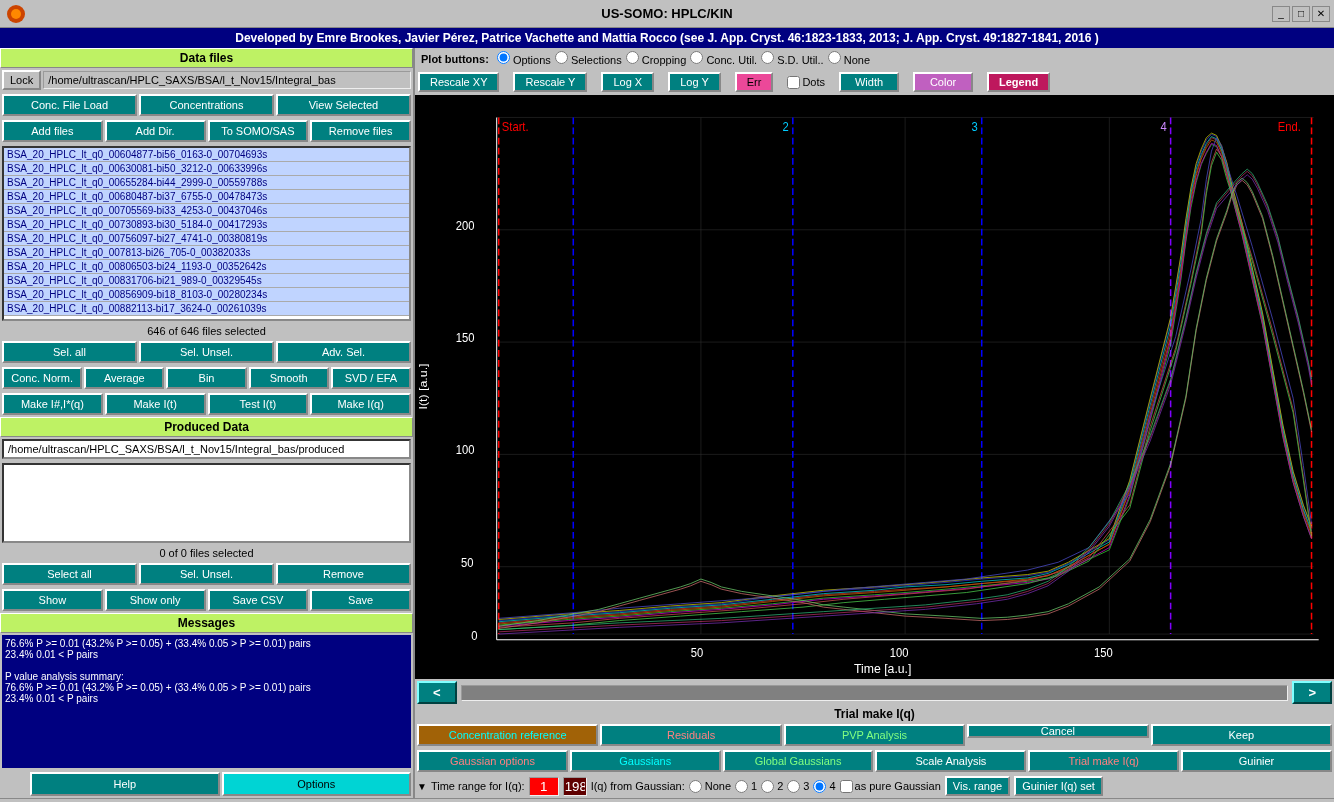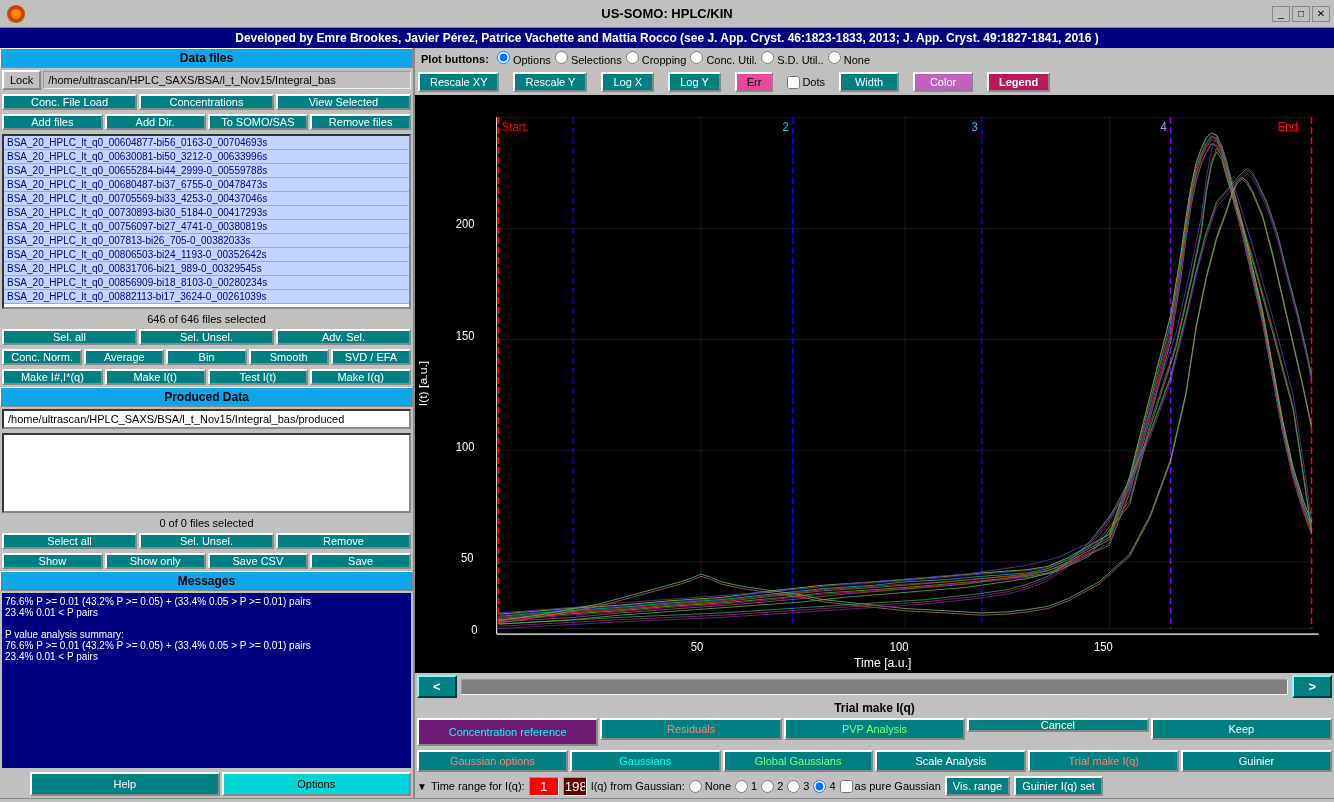--- a/index.html
+++ b/index.html
@@ -18,35 +18,35 @@
     
     .main-layout { display: flex; height: calc(802px - 28px - 24px); }
 
     
     .left-panel { width: 415px; min-width: 415px; display: flex; flex-direction: column; background: #c0c0c0; border-right: 2px solid #888; }
 
     
     .right-panel { flex: 1; display: flex; flex-direction: column; background: #000; }
 
     
-    .section-header { background: #0ea5e9; text-align: center; font-weight: bold; font-size: 12px; padding: 2px; border-top: 1px solid #fff; border-left: 1px solid #fff; border-right: 1px solid #888; border-bottom: 1px solid #888; }
+    .section-header { background: #bef264; text-align: center; font-weight: bold; font-size: 12px; padding: 2px; border-top: 1px solid #fff; border-left: 1px solid #fff; border-right: 1px solid #888; border-bottom: 1px solid #888; }
 
     
     .btn { border: 2px solid; border-top-color: #fff; border-left-color: #fff; border-right-color: #888; border-bottom-color: #888; padding: 2px 6px; font-size: 11px; cursor: pointer; text-align: center; display: inline-flex; align-items: center; justify-content: center; }
     .btn-cyan { background: #00d4d4; color: #000; }
     .btn-teal { background: #008080; color: #fff; }
 
     
     .file-row { display: flex; align-items: center; gap: 2px; padding: 2px; }
     .lock-btn { background: #c0c0c0; border: 2px solid; border-top-color: #fff; border-left-color: #fff; border-right-color: #888; border-bottom-color: #888; padding: 2px 6px; font-size: 11px; cursor: pointer; }
     .path-display { background: #c0c0c0; border: 1px inset; flex: 1; padding: 2px 4px; font-size: 11px; overflow: hidden; white-space: nowrap; }
 
     
     .btn-row { display: flex; gap: 2px; padding: 2px; }
-    .btn-row .btn { flex: 1; height: 16px; }
+    .btn-row .btn { flex: 1; height: 22px; }
 
     
     .file-list { background: #fff; border: 2px inset #888; margin: 2px; height: 175px; overflow-y: auto; font-size: 10px; }
     .file-list-item { padding: 1px 3px; color: #000080; background: #c0d4ff; border-bottom: 1px solid #aaa; white-space: nowrap; overflow: hidden; }
 
     .files-count { text-align: center; font-size: 11px; padding: 2px; background: #c0c0c0; }
 
     
     .produced-path { background: #fff; border: 2px inset #888; margin: 2px; padding: 2px 4px; font-size: 11px; white-space: nowrap; overflow: hidden; }
     .produced-list { background: #fff; border: 2px inset #888; margin: 2px; height: 80px; overflow-y: auto; }
@@ -302,21 +302,21 @@
 
       <div class="slider-row">
         <button class="slider-nav">&lt;</button>
         <div class="slider-track"></div>
         <button class="slider-nav">&gt;</button>
       </div>
 
       <div class="trial-make-header">Trial make I(q)</div>
 
       <div class="bottom-btn-row">
-        <button class="btn" style="background:#701a75;color:#00ffff;flex:1;height:28px;">Concentration reference</button>
+        <button class="btn" style="background:#a16207;color:#00ffff;flex:1;height:22px;">Concentration reference</button>
         <button class="btn" style="background:#008080;color:#ff8080;flex:1;height:22px;">Residuals</button>
         <button class="btn" style="background:#008080;color:#80ff80;flex:1;height:22px;">PVP Analysis</button>
         <button class="btn" style="background:#008080;color:#fff;flex:1;height:14px;">Cancel</button>
         <button class="btn" style="background:#008080;color:#fff;flex:1;height:22px;">Keep</button>
       </div>
 
       <div class="bottom-btn-row">
         <button class="btn" style="background:#008080;color:#ff8080;flex:1;height:22px;">Gaussian options</button>
         <button class="btn" style="background:#008080;color:#00ffff;flex:1;height:22px;">Gaussians</button>
         <button class="btn" style="background:#008080;color:#80ff80;flex:1;height:22px;">Global Gaussians</button>

